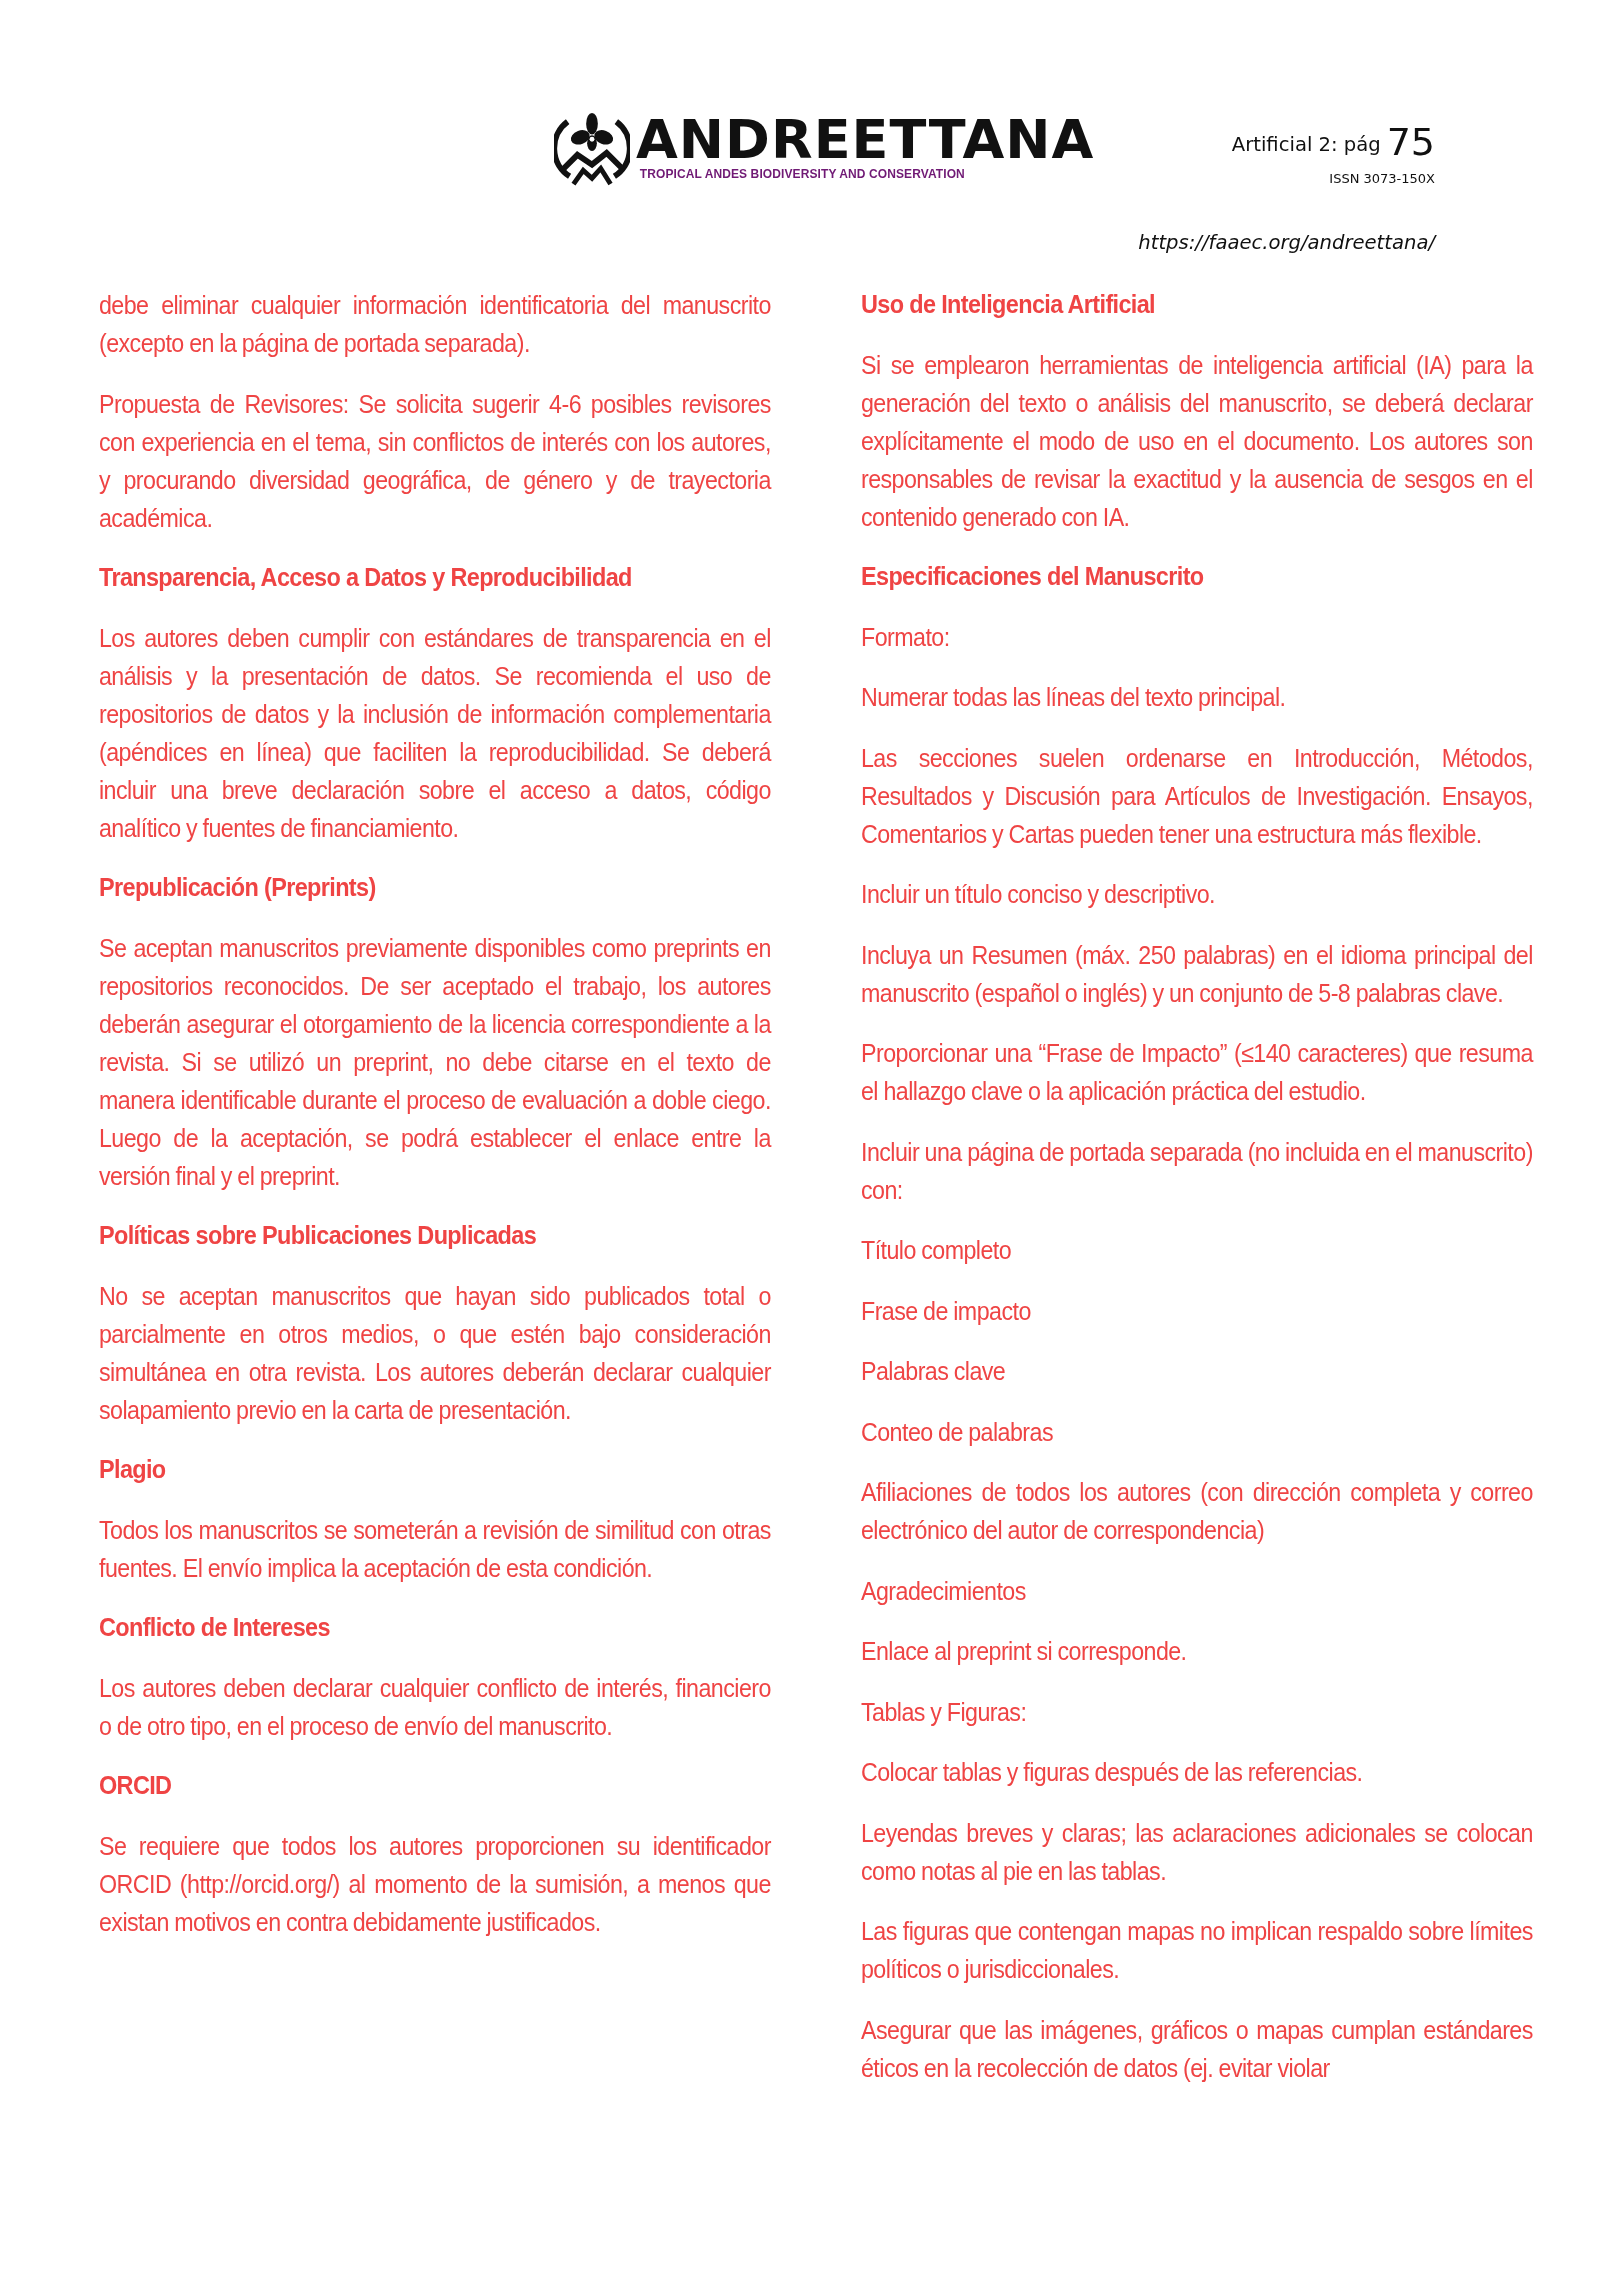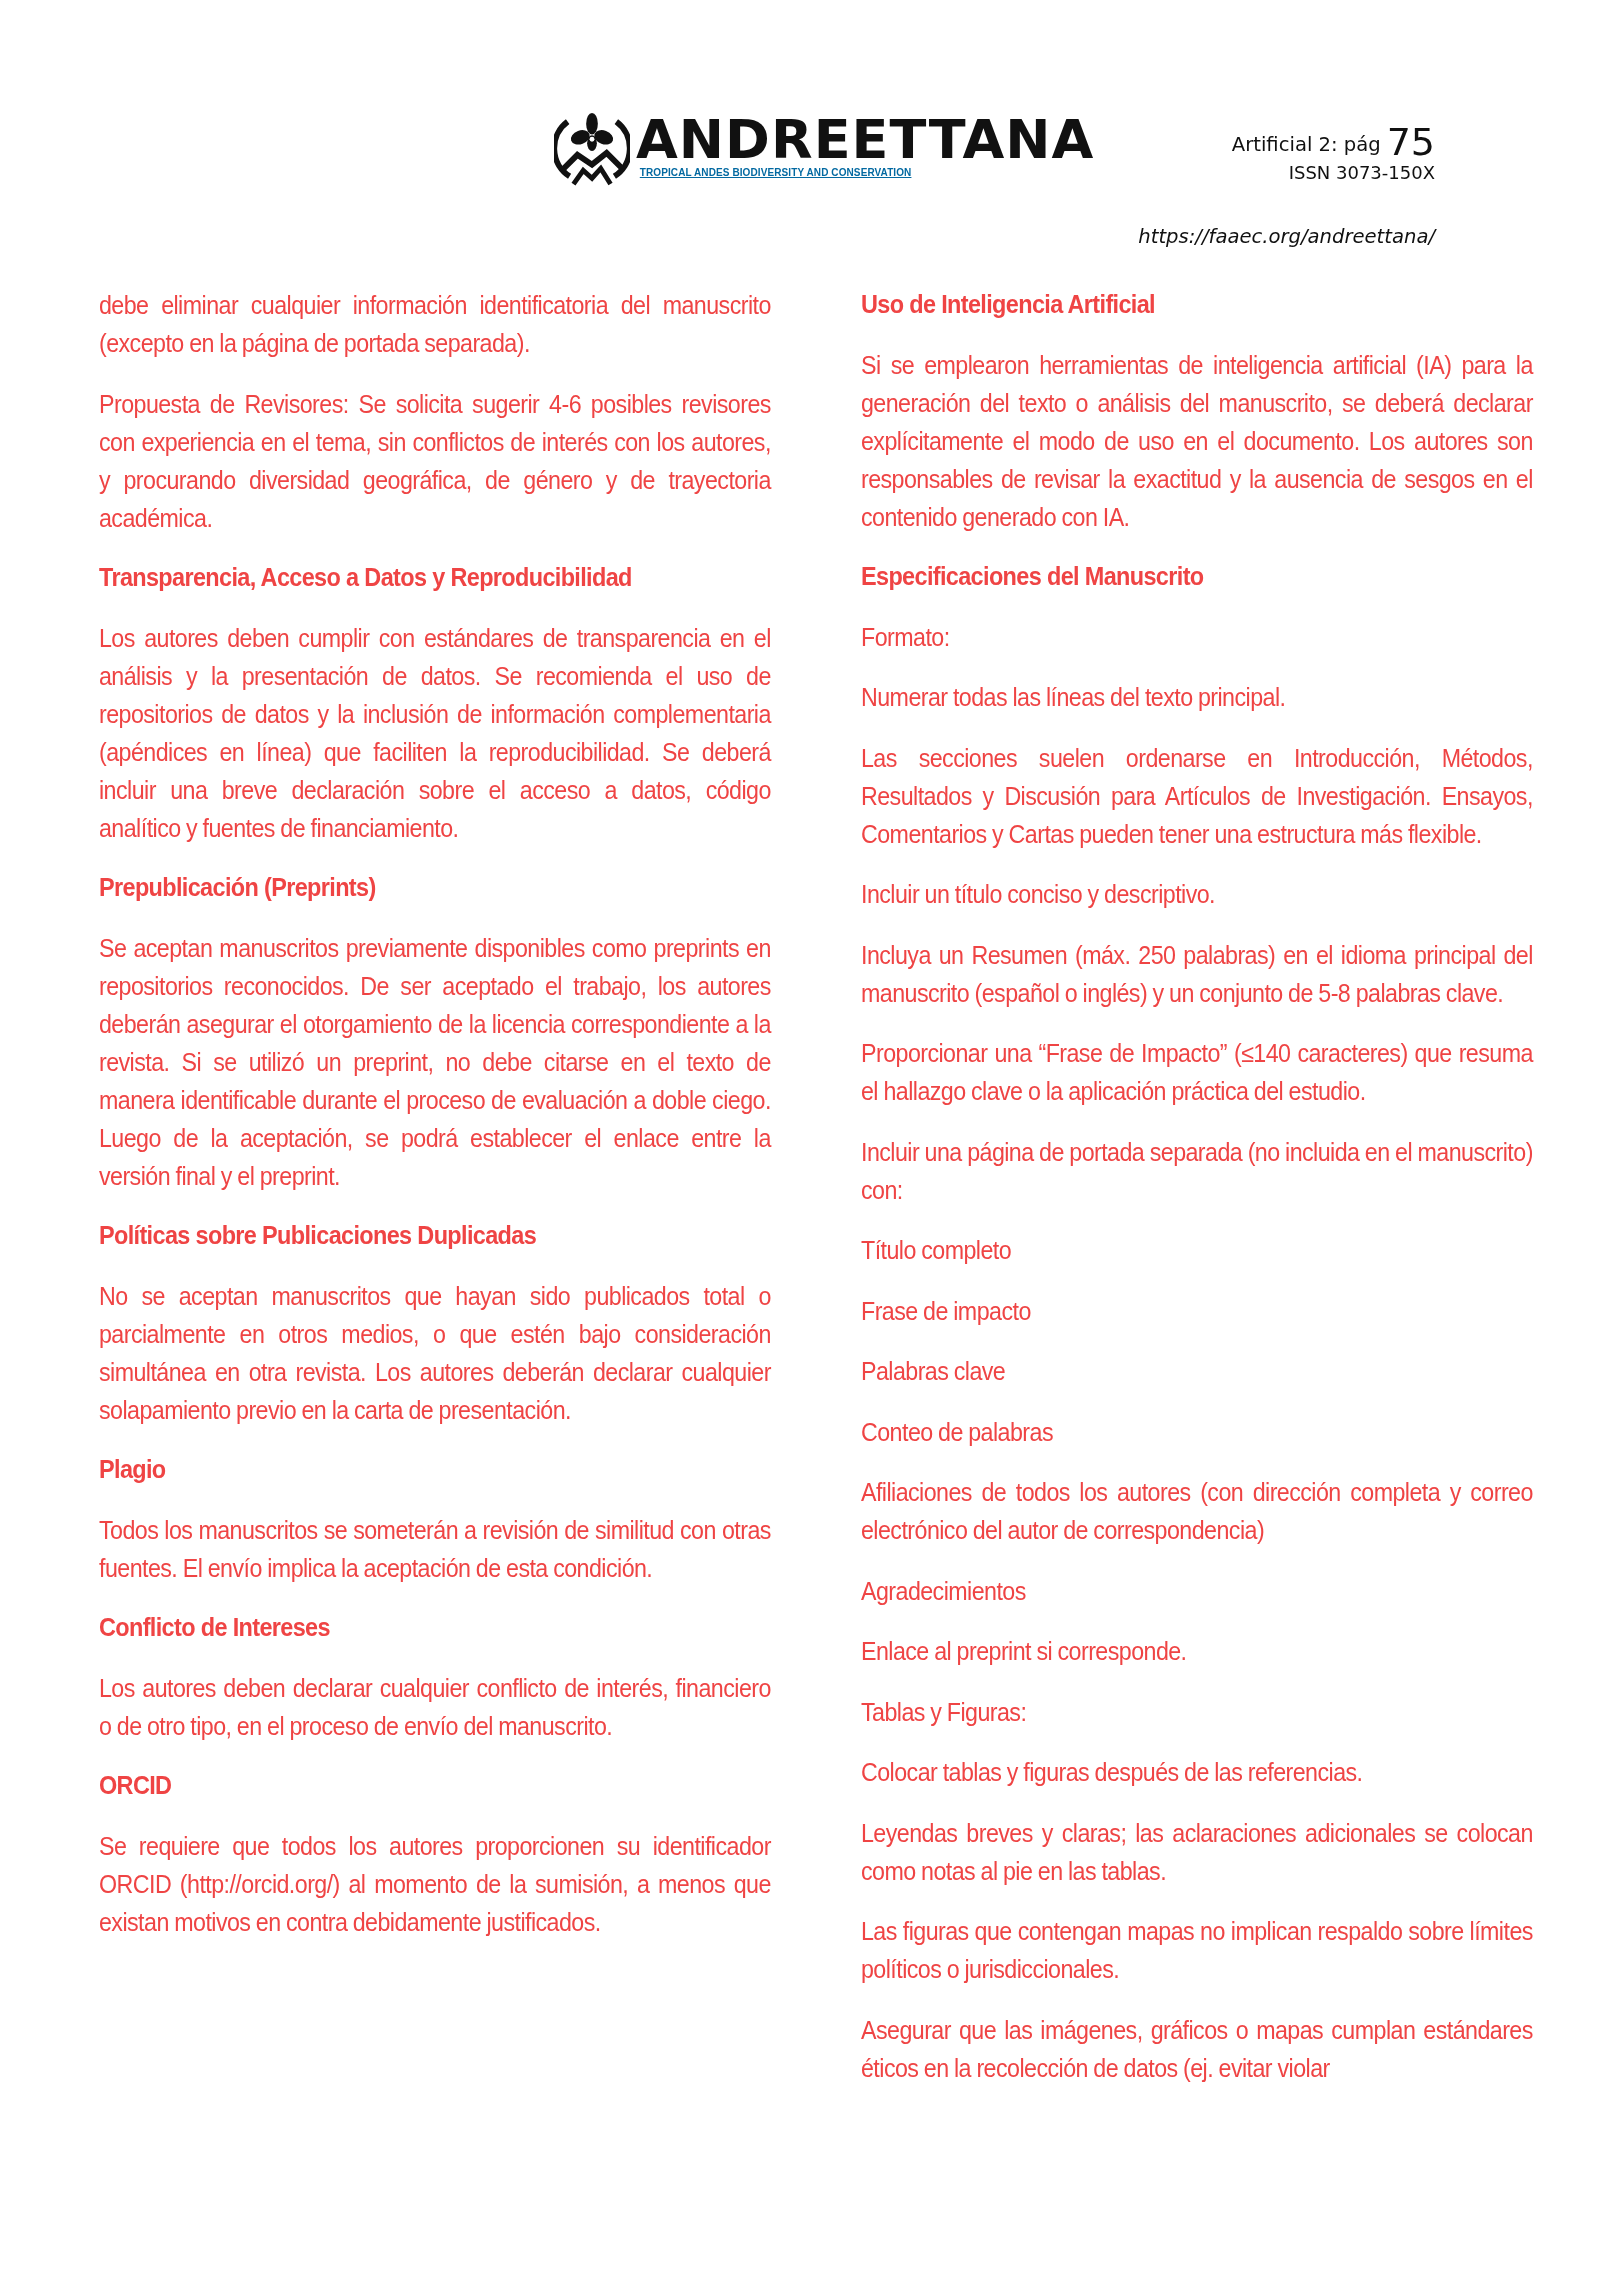--- a/index.html
+++ b/index.html
@@ -2,25 +2,25 @@
 <html><head>
 <meta charset="utf-8">
 <style>
   html, body { margin: 0; padding: 0; background: #ffffff; }
   body { width: 1621px; height: 2293px; position: relative; overflow: hidden; color: #111; }
   .header { position: absolute; left: 0; top: 0; width: 1525px; height: 255px; }
   .logo { position: absolute; left: 554px; top: 110px; display: flex; align-items: flex-start; }
   .logo-icon { width: 76px; height: 78px; }
   .logo-text { margin-left: 5.9px; }
   .logo-name { font-family: "DejaVu Sans", sans-serif; font-weight: bold; font-size: 53px; letter-spacing: 1px; line-height: 59px; color: #111; transform: scaleX(1.02); transform-origin: left; }
-  .logo-tag { font-family: "Liberation Sans", sans-serif; font-size: 10px; font-weight: bold; color: #0369a1; margin-top: -2px; margin-left: 3.9px; letter-spacing: 0.1px; text-decoration: underline; }
+  .logo-tag { font-family: "Liberation Sans", sans-serif; font-size: 12px; font-weight: bold; color: #701a75; margin-top: -2px; margin-left: 3.9px; letter-spacing: 0.1px; }
   .journal-info { position: absolute; right: 90px; top: 129px; text-align: right; font-family: "DejaVu Sans", sans-serif; color: #111; }
   .journal-line1 { font-size: 19.6px; line-height: 27.4px; }
   .page-num { font-size: 38px; vertical-align: -3.9px; margin-left: 5.9px; }
-  .issn { font-size: 18px; line-height: 19.6px; margin-top: 4px; }
+  .issn { font-size: 13px; line-height: 19.6px; margin-top: 10px; }
   .url { font-size: 19.6px; margin-top: 43px; font-style: italic; }
   .col { position: absolute; top: 286px; width: 672px; font-family: "Liberation Sans", sans-serif; font-size: 25px; line-height: 38px; color: #ef4444; }
   .col-left { left: 99px; }
   .col-right { left: 861px; width: 672px; }
   .col p { margin: 0 0 22.5px 0; text-align: justify; letter-spacing: -0.6px; word-spacing: -0.5px; transform: scaleX(0.93); transform-origin: left top; width: 107.5%; }
   .col h3 { margin: 0 0 22.5px 0; font-size: 25.5px; font-weight: bold; line-height: 37px; letter-spacing: -0.7px; transform: scaleX(0.92); transform-origin: left top; }
 </style>
 </head>
 <body>
 

